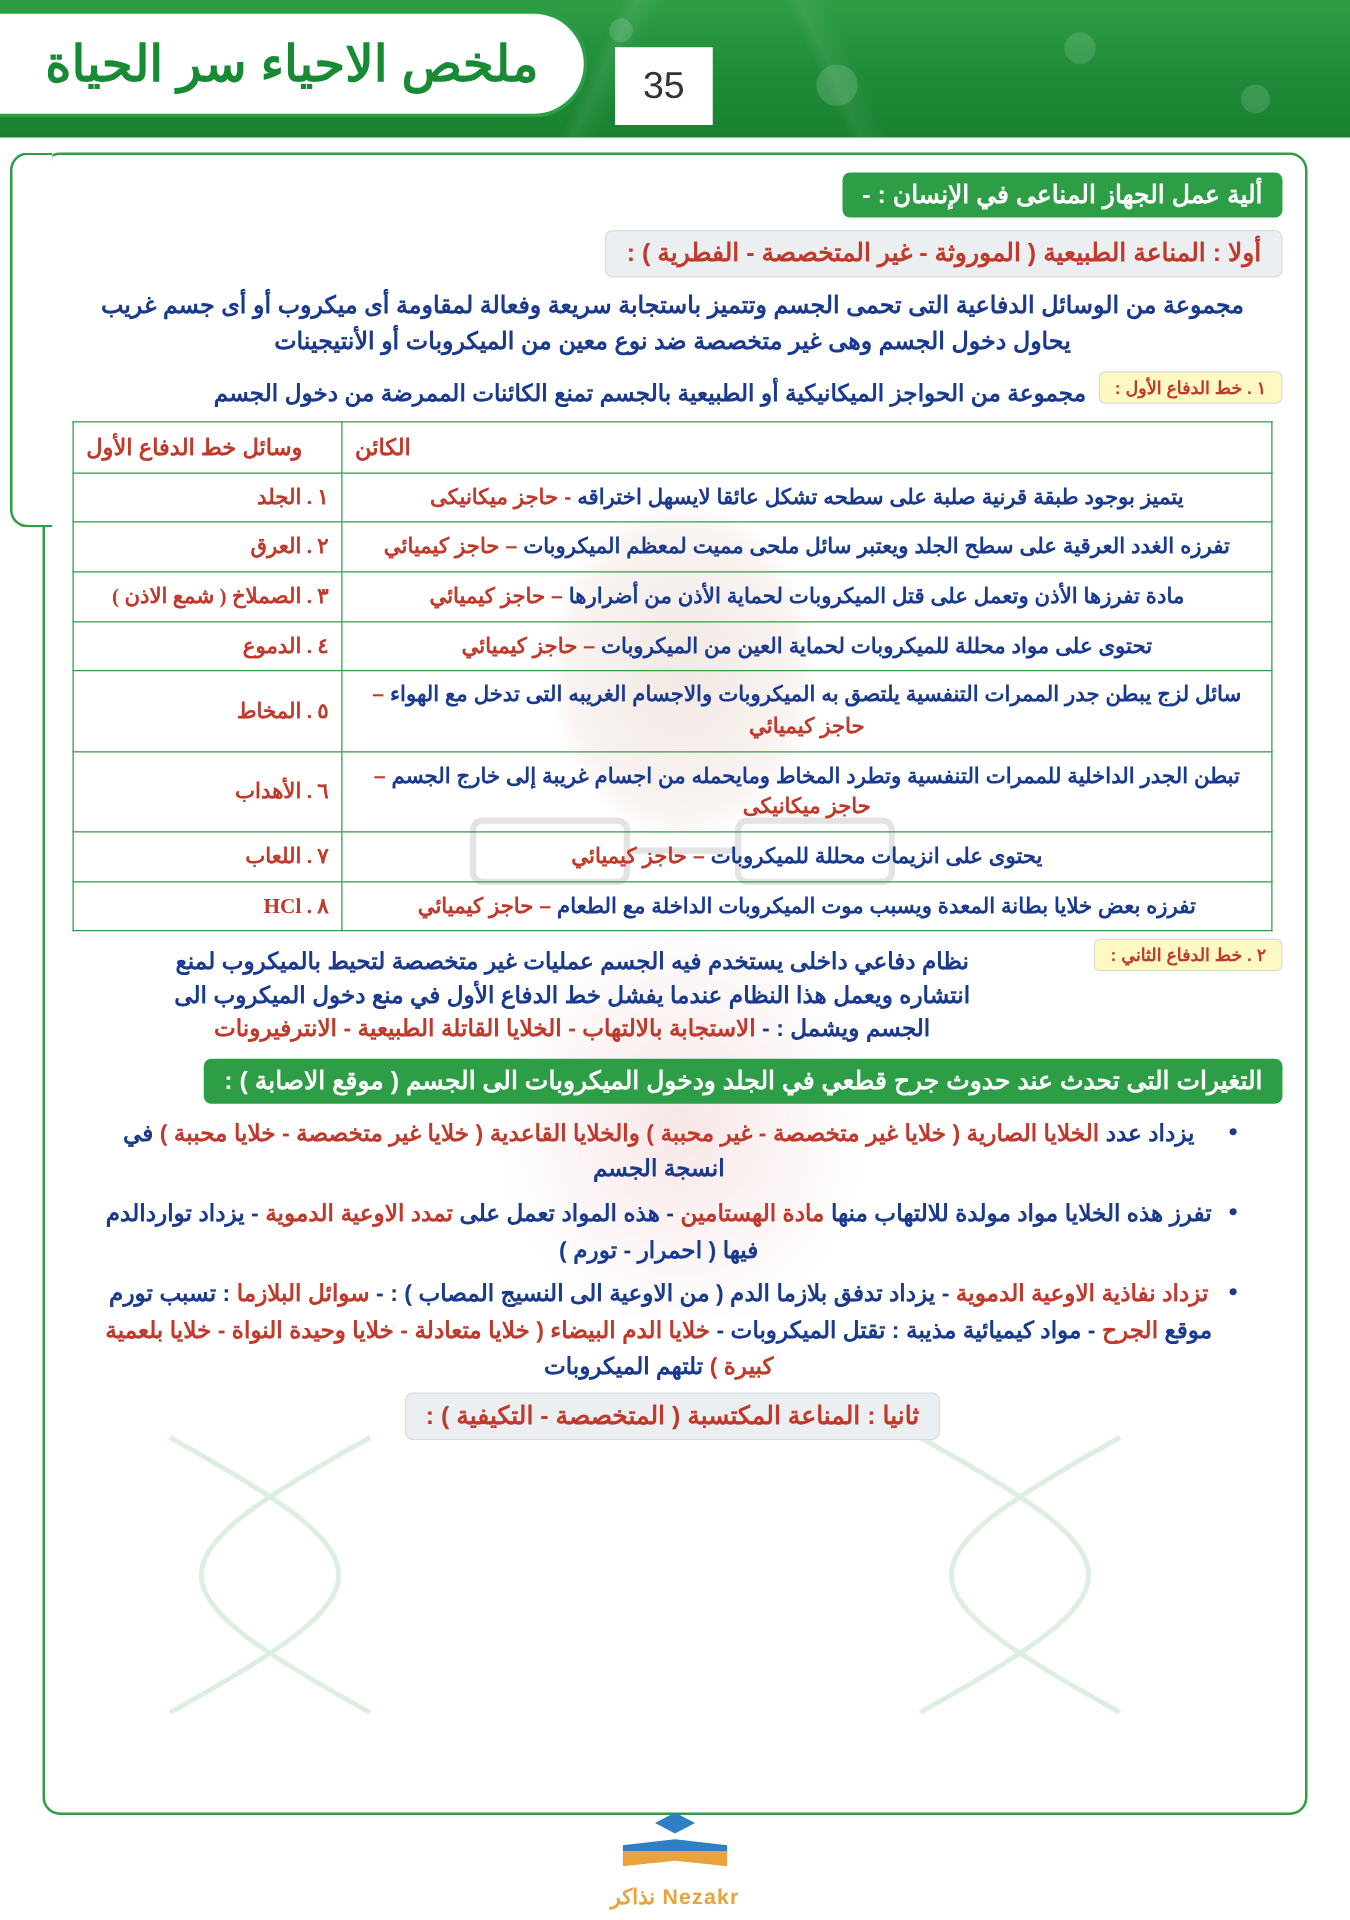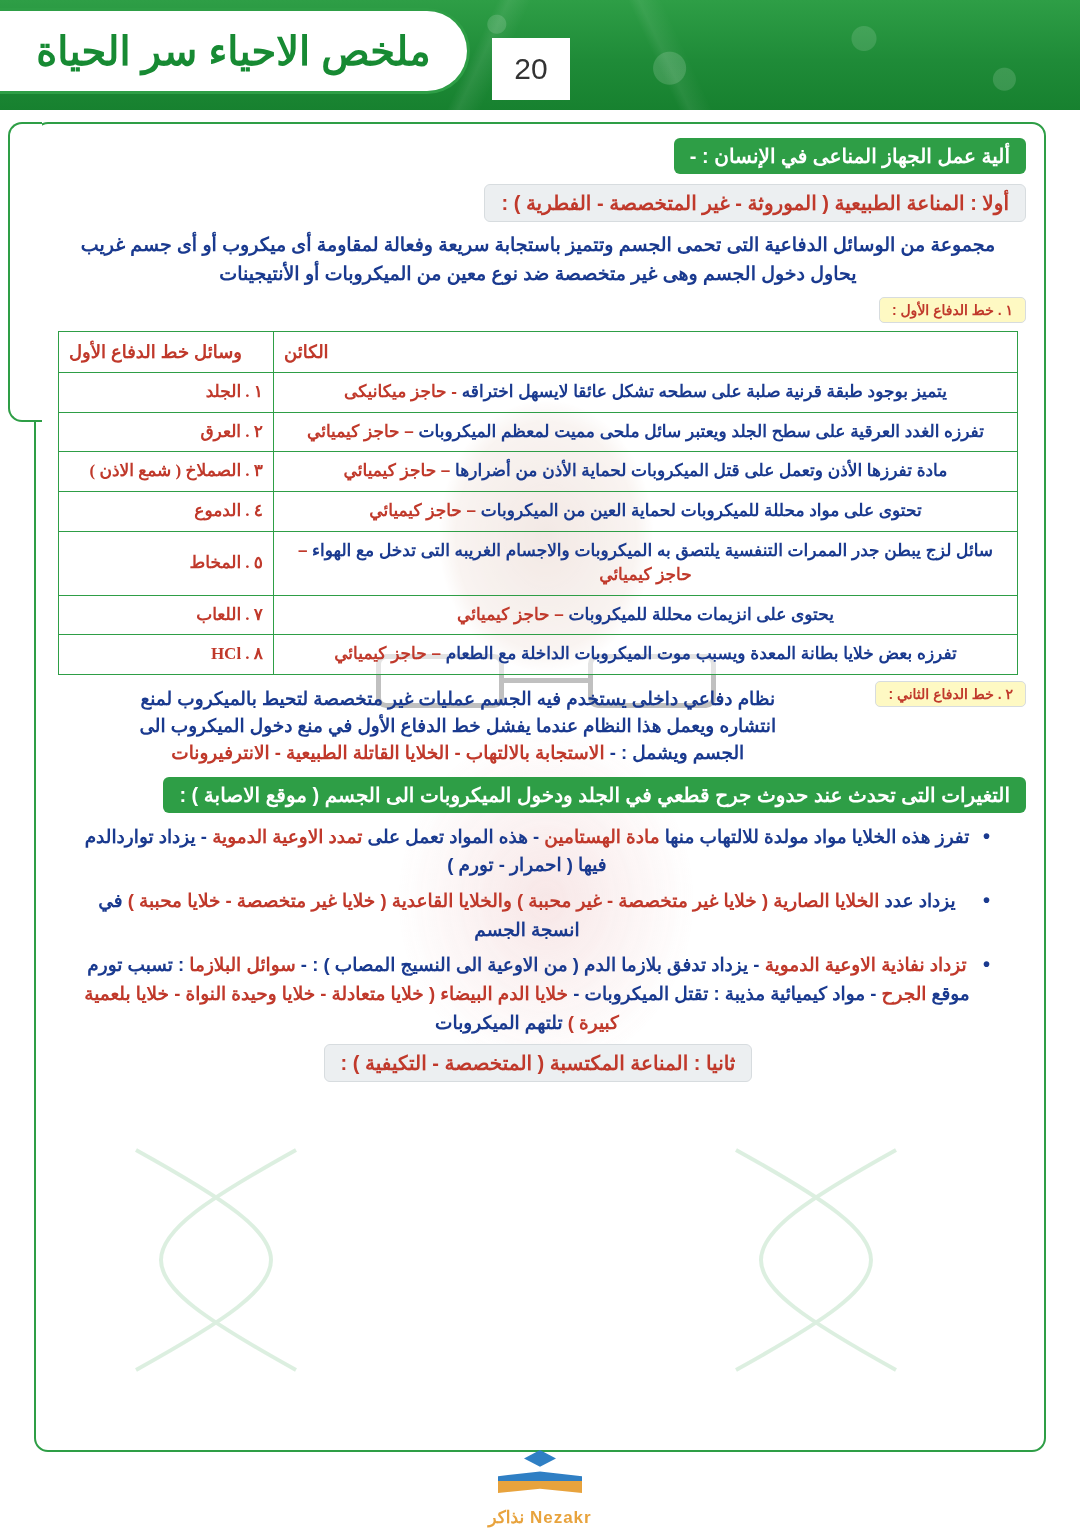--- a/index.html
+++ b/index.html
@@ -161,21 +161,21 @@
   }
   .logo-text{ font-size:17px; font-weight:bold; color:#e8a33d; letter-spacing:1px; }
 </style>
 </head>
 <body>
 
 <div class="header-band">
   <div class="header-title-wrap">
     <div class="header-title">ملخص الاحياء سر الحياة</div>
   </div>
-  <div class="page-badge">20</div>
+  <div class="page-badge">35</div>
 </div>
 
 <div class="side-tab"></div>
 
 <div class="sheet">
 
   <div class="bg-photo">
     <div class="glasses">
       <span class="l"></span>
         <i></i>
@@ -197,20 +197,21 @@
     </div>
 
     <div class="row-right" style="margin-top:10px;">
       <span class="chip chip-gray">أولا : المناعة الطبيعية ( الموروثة - غير المتخصصة - الفطرية ) :</span>
     </div>
 
     <div class="para">مجموعة من الوسائل الدفاعية التى تحمى الجسم وتتميز باستجابة سريعة وفعالة لمقاومة أى ميكروب أو أى جسم غريب يحاول دخول الجسم وهى غير متخصصة ضد نوع معين من الميكروبات أو الأنتيجينات</div>
 
     <div class="line-title">
       <span class="lbl">١ . خط الدفاع الأول :</span>
+      <span class="txt">مجموعة من الحواجز الميكانيكية أو الطبيعية بالجسم تمنع الكائنات الممرضة من دخول الجسم</span>
     </div>
 
     <table class="tbl">
       <colgroup>
           <col>
           <col class="c-name">
         </colgroup>
       <thead>
         <tr>
           <th>الكائن</th>
@@ -232,20 +233,24 @@
           </tr>
           <tr>
             <td class="imp"><span>تحتوى على مواد محللة للميكروبات لحماية العين من الميكروبات</span> <span class="red">– حاجز كيميائي</span></td>
             <td class="name">٤ .  الدموع</td>
           </tr>
           <tr>
             <td class="imp"><span>سائل لزج يبطن جدر الممرات التنفسية يلتصق به الميكروبات والاجسام الغريبه التى تدخل مع الهواء</span> <span class="red">– حاجز كيميائي</span></td>
             <td class="name">٥ .  المخاط</td>
           </tr>
           <tr>
+            <td class="imp"><span>تبطن الجدر الداخلية للممرات التنفسية وتطرد المخاط ومايحمله من اجسام غريبة إلى خارج الجسم</span> <span class="red">– حاجز ميكانيكى</span></td>
+            <td class="name">٦ .  الأهداب</td>
+          </tr>
+          <tr>
             <td class="imp"><span>يحتوى على انزيمات محللة للميكروبات</span> <span class="red">– حاجز كيميائي</span></td>
             <td class="name">٧ .  اللعاب</td>
           </tr>
           <tr>
             <td class="imp"><span>تفرزه بعض خلايا بطانة المعدة ويسبب موت الميكروبات الداخلة مع الطعام</span> <span class="red">– حاجز كيميائي</span></td>
             <td class="name">٨ .  HCl</td>
           </tr>
         </tbody>
     </table>
 
@@ -257,22 +262,22 @@
         <span>الجسم ويشمل : -</span>
         <span class="red" style="color:#c0392b;">الاستجابة بالالتهاب - الخلايا القاتلة الطبيعية - الانترفيرونات</span>
       </span>
     </div>
 
     <div class="row-right" style="margin-top:10px;">
       <span class="chip chip-green">التغيرات التى تحدث عند حدوث جرح قطعي في الجلد ودخول الميكروبات الى الجسم ( موقع الاصابة ) :</span>
     </div>
 
     <ul class="bullets" id="bullet-list">
+        <li><span>يزداد عدد </span><span class="red">الخلايا الصارية ( خلايا غير متخصصة - غير محببة ) والخلايا القاعدية ( خلايا غير متخصصة - خلايا محببة ) </span><span>في انسجة الجسم </span></li>
         <li><span>تفرز هذه الخلايا مواد مولدة للالتهاب منها </span><span class="red">مادة الهستامين </span><span>- هذه المواد تعمل على </span><span class="red">تمدد الاوعية الدموية </span><span>- يزداد تواردالدم فيها ( احمرار - تورم ) </span></li>
-        <li><span>يزداد عدد </span><span class="red">الخلايا الصارية ( خلايا غير متخصصة - غير محببة ) والخلايا القاعدية ( خلايا غير متخصصة - خلايا محببة ) </span><span>في انسجة الجسم </span></li>
         <li><span class="red">تزداد نفاذية الاوعية الدموية </span><span>- يزداد تدفق بلازما الدم ( من الاوعية الى النسيج المصاب ) : - </span><span class="red">سوائل البلازما </span><span>: تسبب تورم موقع </span><span class="red">الجرح </span><span>- مواد كيميائية مذيبة : تقتل الميكروبات - </span><span class="red">خلايا الدم البيضاء ( خلايا متعادلة - خلايا وحيدة النواة - خلايا بلعمية كبيرة ) </span><span>تلتهم الميكروبات </span></li>
       </ul>
 
     <div class="row-center" style="margin-top:6px;">
       <span class="chip chip-gray">ثانيا : المناعة المكتسبة ( المتخصصة - التكيفية ) :</span>
     </div>
 
 
   </div>
 </div>

